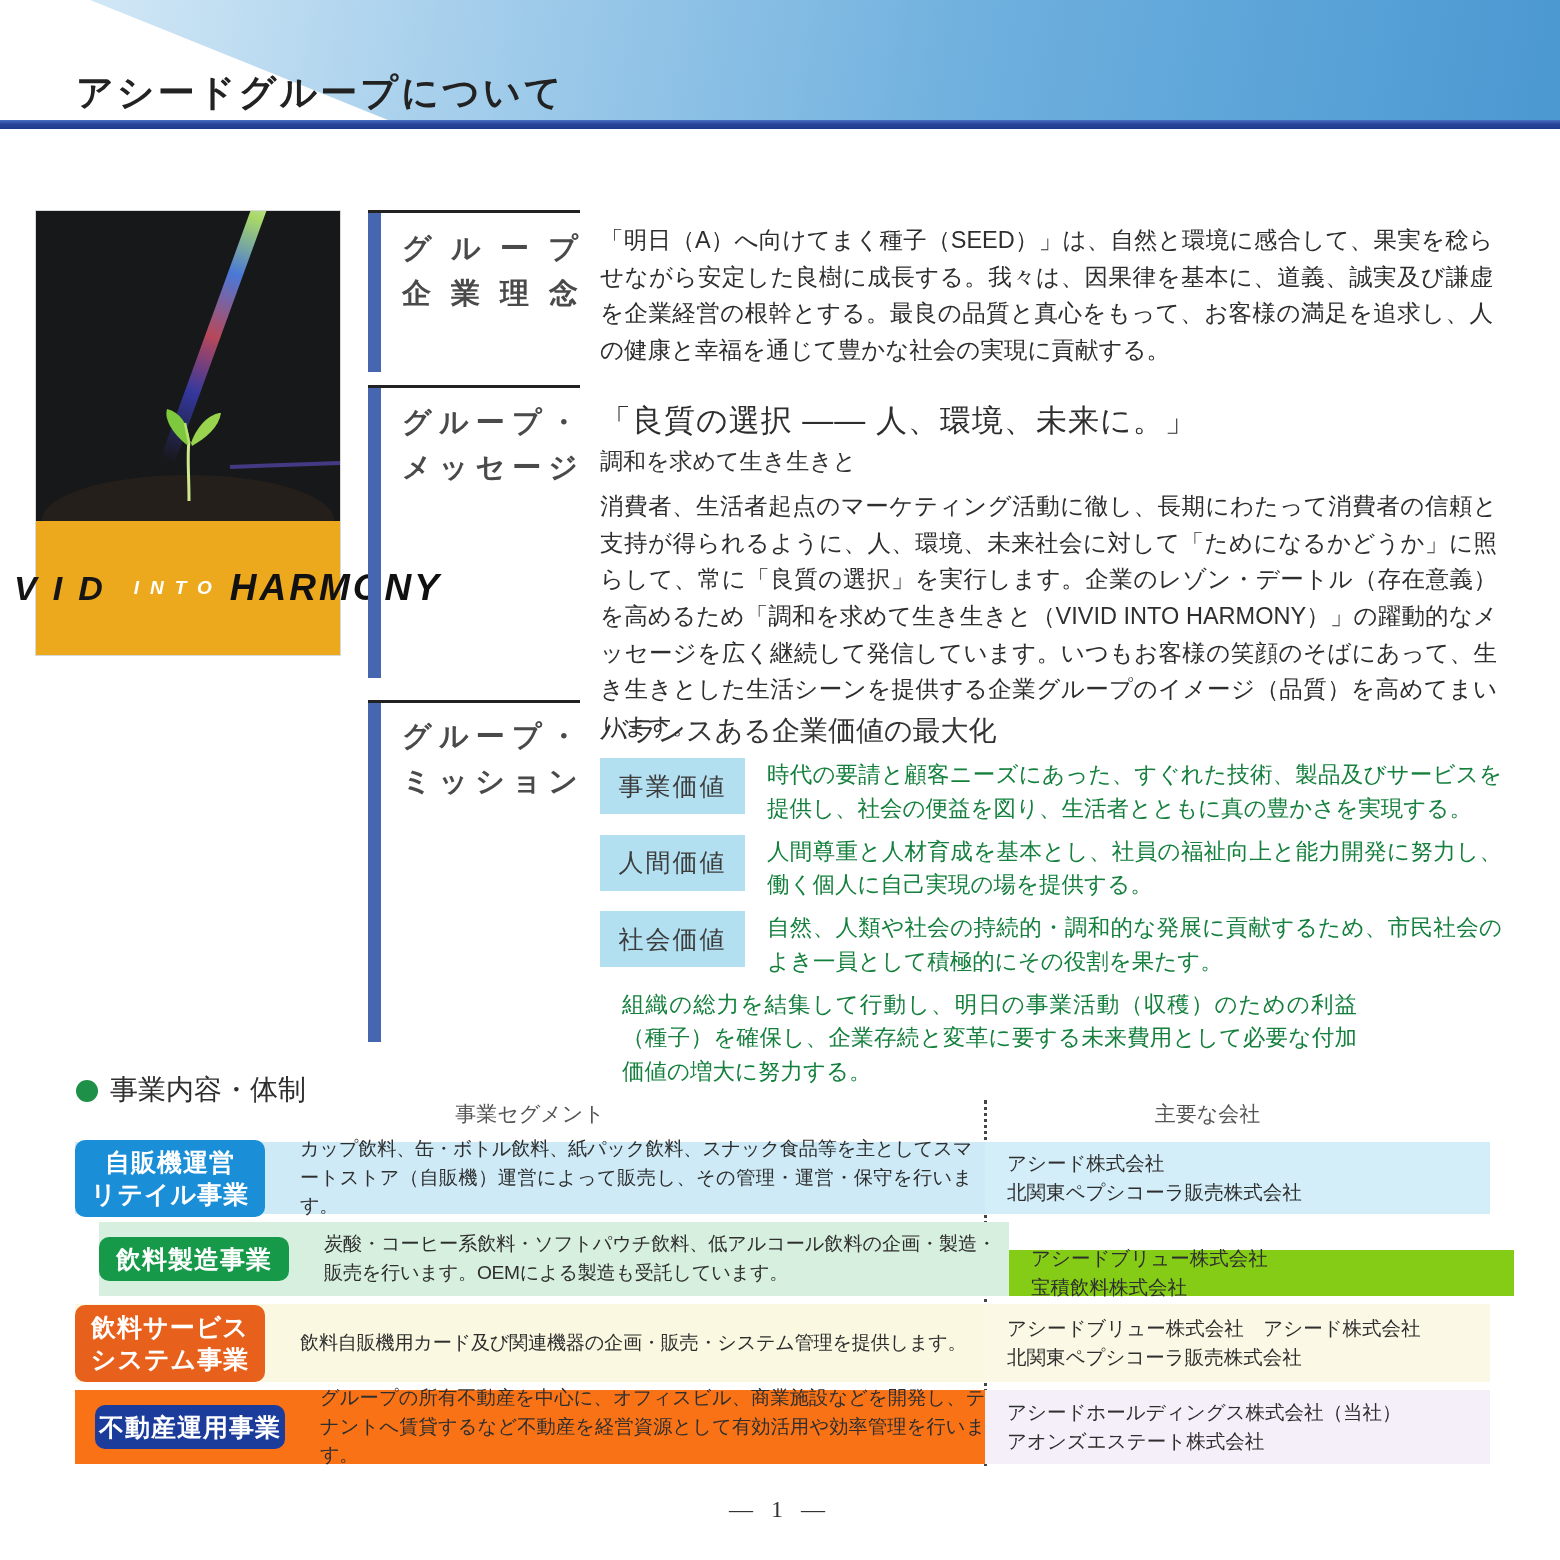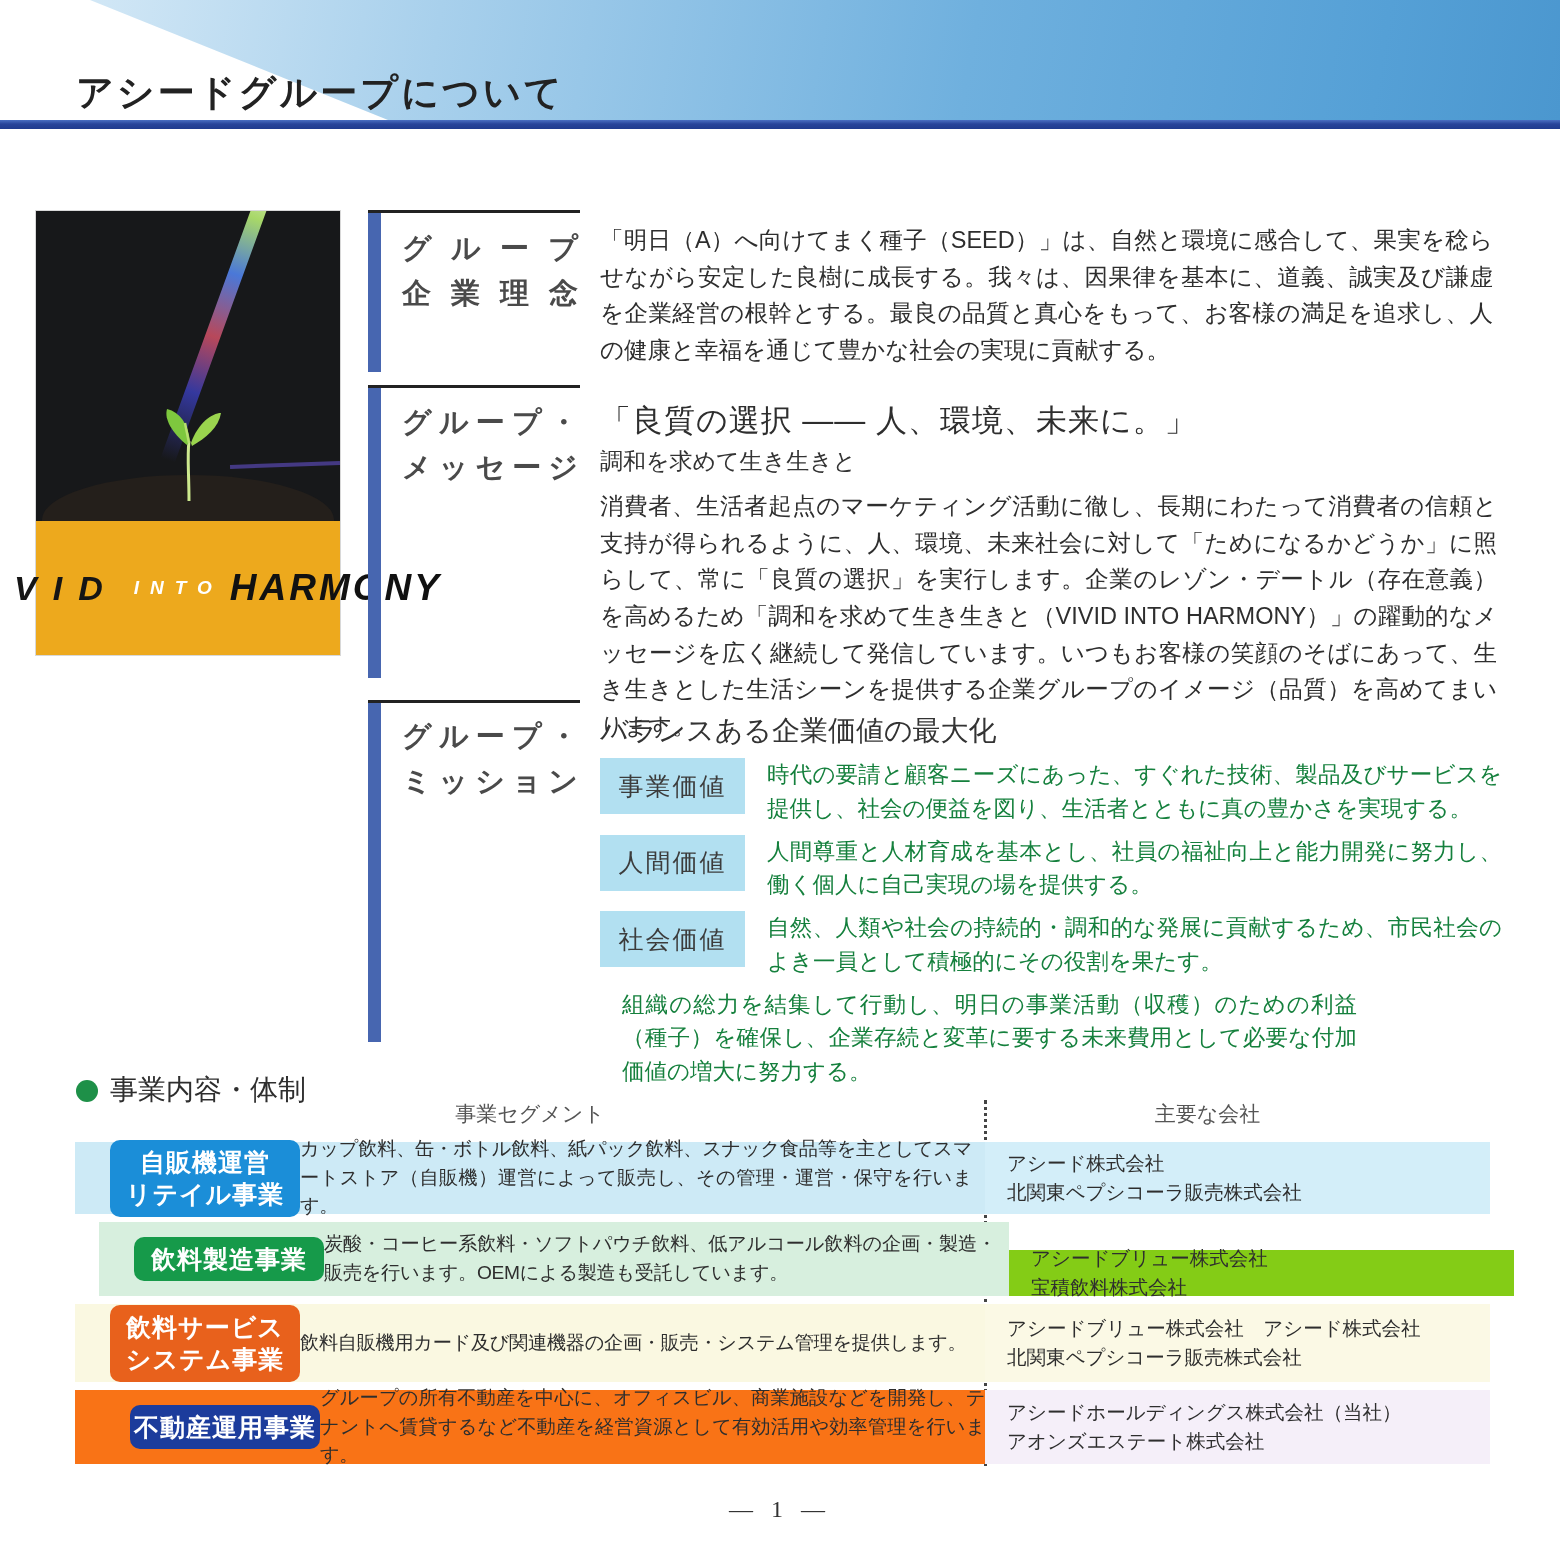--- a/index.html
+++ b/index.html
@@ -54,21 +54,21 @@
   .biz-label{left:110px;top:1071px;font-size:28px;color:#2e2e2e;}
   .col-head{font-size:21px;color:#555;}
   .col-head-left{left:75px;top:1100px;width:910px;text-align:center;}
   .col-head-right{left:985px;top:1100px;width:445px;text-align:center;}
   .dotline{left:984px;top:1100px;height:366px;width:0;border-left:3px dotted #444;}
 
   .biz-row{left:75px;width:1415px;display:flex;}
   .cell-left{flex:none;width:910px;display:flex;align-items:center;box-sizing:border-box;}
   .cell-right{flex:none;width:505px;display:flex;flex-direction:column;justify-content:center;
         box-sizing:border-box;padding-left:22px;font-size:19.5px;line-height:1.5;color:#2e2e2e;}
-  .badge-zone{flex:none;width:225px;display:flex;align-items:center;justify-content:flex-end;}
+  .badge-zone{flex:none;width:225px;display:flex;align-items:center;justify-content:flex-start;}
   .badge{width:190px;border-radius:10px;color:#fff;font-weight:bold;font-size:25px;text-align:center;
         padding:6px 0;line-height:1.3;letter-spacing:1px;}
   .badge-line:empty{display:none;}
   .biz-desc{width:672px;font-size:19.2px;letter-spacing:-0.3px;line-height:1.5;color:#2e2e2e;text-align:justify;}
 
   .row1{top:1142px;height:72px;} .row2{top:1222px;height:74px;padding-left:24px;}
   .row3{top:1304px;height:78px;} .row4{top:1390px;height:74px;}
   .row1 .cell-left{background:#cdeaf6;} .row1 .cell-right{background:#d3eef9;} .row1 .badge{background:#1b8ed8;}
   .row2 .cell-left{background:#d7efde;} .row2 .cell-right{background:#84cc16;margin-top:28px;} .row2 .badge{background:#169a4a;}
   .row3 .cell-left{background:#faf8e1;} .row3 .cell-right{background:#fbf9e5;} .row3 .badge{background:#e8611c;}

